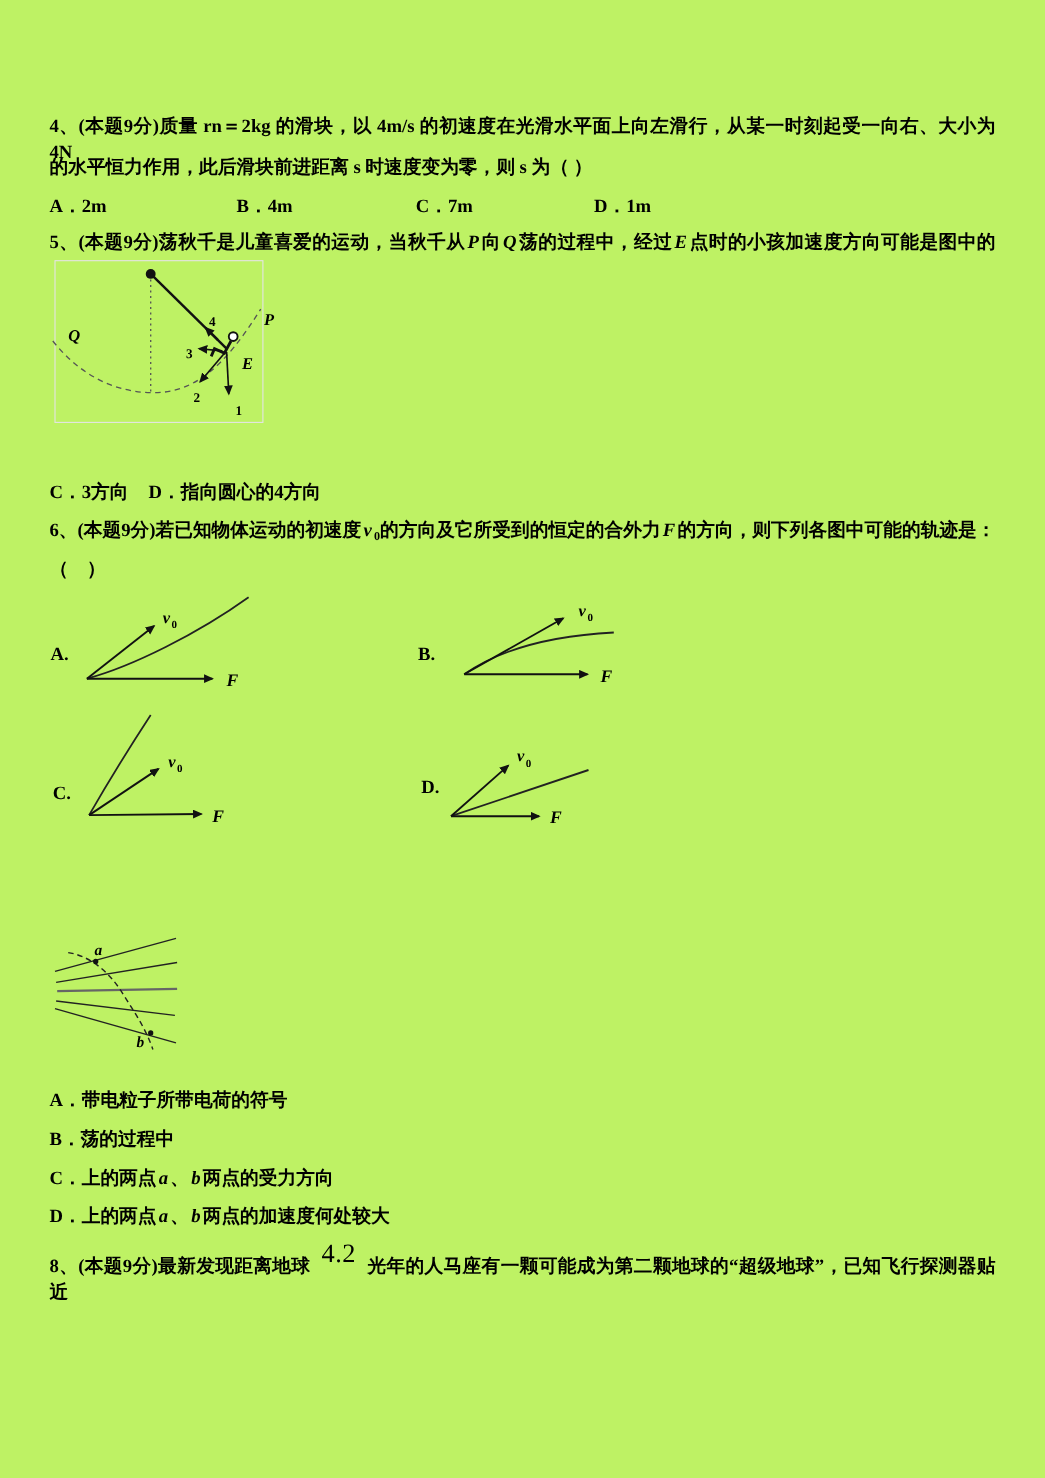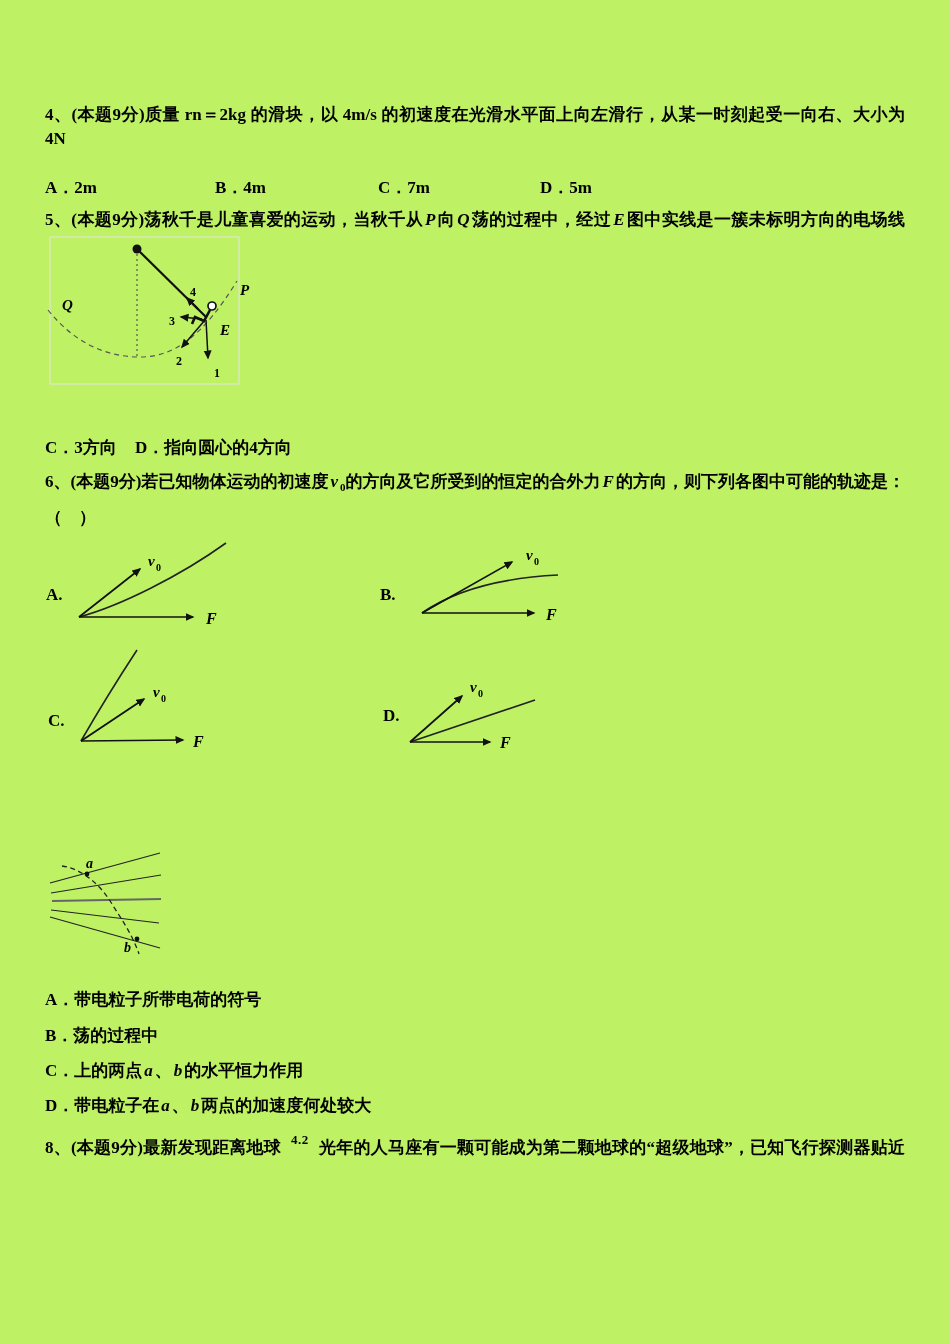--- a/index.html
+++ b/index.html
@@ -4,21 +4,21 @@
 <style>
   html,body{margin:0;padding:0;background:#fff;}
   .page{position:relative;width:950px;height:1344px;background:#bef264;overflow:hidden;
         font-family:"Liberation Serif","DejaVu Serif",serif;font-weight:bold;color:#000;}
   .line{position:absolute;font-size:17px;line-height:24px;white-space:nowrap;}
   .just{white-space:normal;width:860px;text-align:justify;text-align-last:justify;}
   .row{position:absolute;height:24px;width:860px;}
   .row > span{position:absolute;top:0;white-space:nowrap;font-size:17px;}
   .seg-i{font-style:italic;padding:0 2px;}
   .seg-sub{font-size:11px;vertical-align:-4px;}
-  .seg-sup42{font-weight:bold;font-size:13px;vertical-align:9px;padding:0 10px;letter-spacing:.5px;}
+  .seg-sup42{font-weight:normal;font-size:24px;vertical-align:9px;padding:0 10px;letter-spacing:.5px;}
   svg.fig{position:absolute;overflow:visible;}
   svg.fig text{font-family:"Liberation Serif","DejaVu Serif",serif;font-weight:bold;fill:#000;}
   .ti{font-style:italic;}
   .lblnum{font-size:12px;}
 </style>
 </head>
 <body>
 
 <div class="page">
 
@@ -26,29 +26,30 @@
   <svg width="0" height="0" aria-hidden="true">
     <defs>
       <marker id="ah" markerUnits="userSpaceOnUse" markerWidth="10" markerHeight="9" refX="7.5" refY="4" orient="auto">
         <path d="M0,0 L9,4 L0,8 z" fill="#111"></path>
       </marker>
     </defs>
   </svg>
 
   
   <div class="line just" style="left:45px;top:103px">4、(本题9分)质量 rn＝2kg 的滑块，以 4m/s 的初速度在光滑水平面上向左滑行，从某一时刻起受一向右、大小为 4N</div>
+  <div class="line" style="left:45px;top:140px">的水平恒力作用，此后滑块前进距离 s 时速度变为零，则 s 为（ ）</div>
   <div class="row" style="left:45px;top:176px">
     <span style="left:0">A．2m</span>
     <span style="left:170px">B．4m</span>
     <span style="left:333px">C．7m</span>
-    <span style="left:495px">D．5m</span>
+    <span style="left:495px">D．1m</span>
   </div>
 
   
-  <div class="line just" style="left:45px;top:208px"><span>5、(本题9分)荡秋千是儿童喜爱的运动，当秋千从</span><span class="seg-i">P</span><span>向</span><span class="seg-i">Q</span><span>荡的过程中，经过</span><span class="seg-i">E</span><span>图中实线是一簇未标明方向的电场线</span></div>
+  <div class="line just" style="left:45px;top:208px"><span>5、(本题9分)荡秋千是儿童喜爱的运动，当秋千从</span><span class="seg-i">P</span><span>向</span><span class="seg-i">Q</span><span>荡的过程中，经过</span><span class="seg-i">E</span><span>点时的小孩加速度方向可能是图中的</span></div>
 
   <svg class="fig" style="left:46px;top:236px" width="210" height="150" viewBox="0 0 210 150">
     <rect x="4" y="1" width="189" height="147" fill="none" stroke="#e4e4e4" stroke-width="1"></rect>
     <path d="M 2 74 C 26 104, 56 120, 91 121 C 130 122, 158 98, 191 45" fill="none" stroke="#555" stroke-width="1.2" stroke-dasharray="5 4"></path>
     <line x1="91" y1="18" x2="91" y2="120" stroke="#555" stroke-width="1.2" stroke-dasharray="2 3"></line>
     <circle cx="91" cy="13" r="4.5" fill="#111"></circle>
     <line x1="91" y1="13" x2="160" y2="81" stroke="#111" stroke-width="2.2"></line>
     <line x1="152" y1="73" x2="141" y2="62" stroke="#111" stroke-width="2" marker-end="url(#ah)"></line>
     <line x1="160" y1="84" x2="162" y2="122" stroke="#111" stroke-width="1.5" marker-end="url(#ah)"></line>
     <line x1="159" y1="84" x2="136" y2="111" stroke="#111" stroke-width="1.5" marker-end="url(#ah)"></line>
@@ -123,19 +124,19 @@
     <line x1="6" y1="69" x2="116" y2="100" stroke="#222" stroke-width="1.2"></line>
     <path d="M18 18 C 38 21, 56 36, 68 56 C 78 72, 88 86, 95 106" fill="none" stroke="#222" stroke-width="1.3" stroke-dasharray="5 3.5"></path>
     <circle cx="43" cy="26" r="2.4" fill="#111"></circle>
     <circle cx="93" cy="91" r="2.4" fill="#111"></circle>
     <text x="42" y="20" font-size="14" class="ti">a</text>
     <text x="80" y="104" font-size="14" class="ti">b</text>
   </svg>
 
   <div class="line" style="left:45px;top:988px">A．带电粒子所带电荷的符号</div>
   <div class="line" style="left:45px;top:1024px">B．荡的过程中</div>
-  <div class="line" style="left:45px;top:1059px"><span>C．上的两点</span><span class="seg-i">a</span><span>、</span><span class="seg-i">b</span><span>的水平恒力作用</span></div>
-  <div class="line" style="left:45px;top:1094px"><span>D．带电粒子在</span><span class="seg-i">a</span><span>、</span><span class="seg-i">b</span><span>两点的加速度何处较大</span></div>
+  <div class="line" style="left:45px;top:1059px"><span>C．上的两点</span><span class="seg-i">a</span><span>、</span><span class="seg-i">b</span><span>两点的受力方向</span></div>
+  <div class="line" style="left:45px;top:1094px"><span>D．上的两点</span><span class="seg-i">a</span><span>、</span><span class="seg-i">b</span><span>两点的加速度何处较大</span></div>
 
   
   <div class="line just" style="left:45px;top:1128px"><span>8、(本题9分)最新发现距离地球</span><span class="seg-sup42">4.2</span><span>光年的人马座有一颗可能成为第二颗地球的“超级地球”，已知飞行探测器贴近</span></div>
 
 </div>
 
 </body></html>

